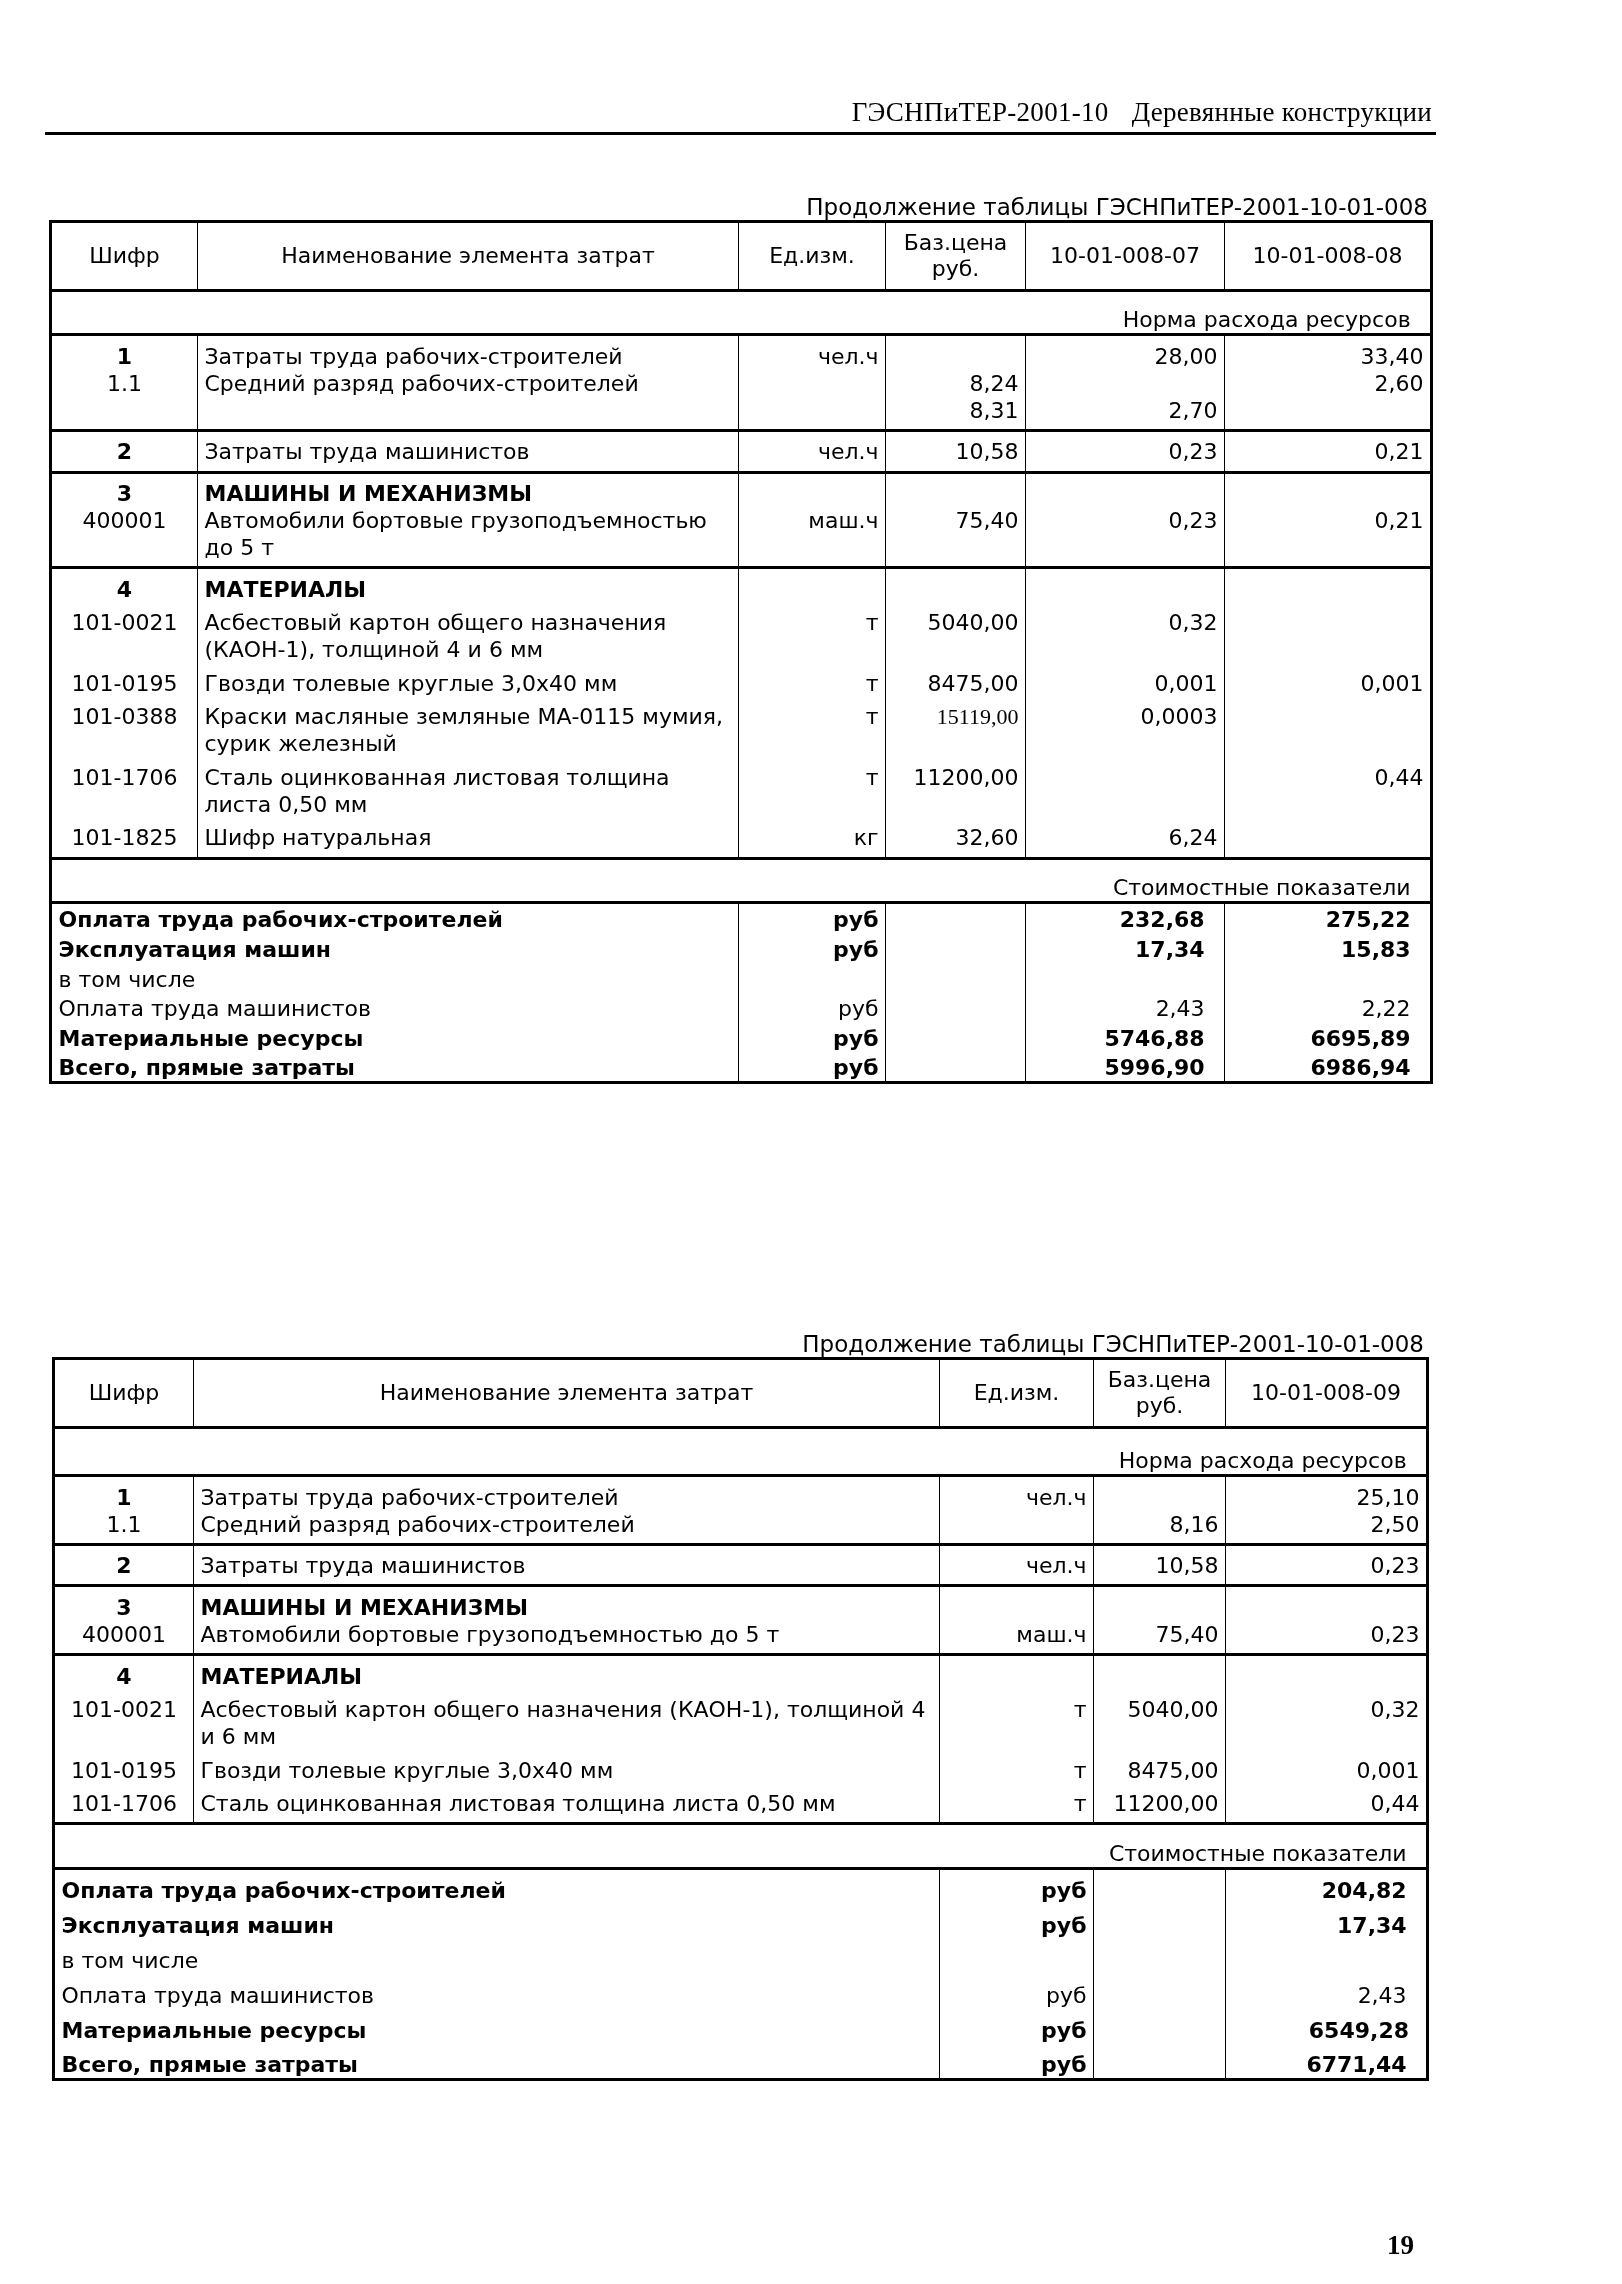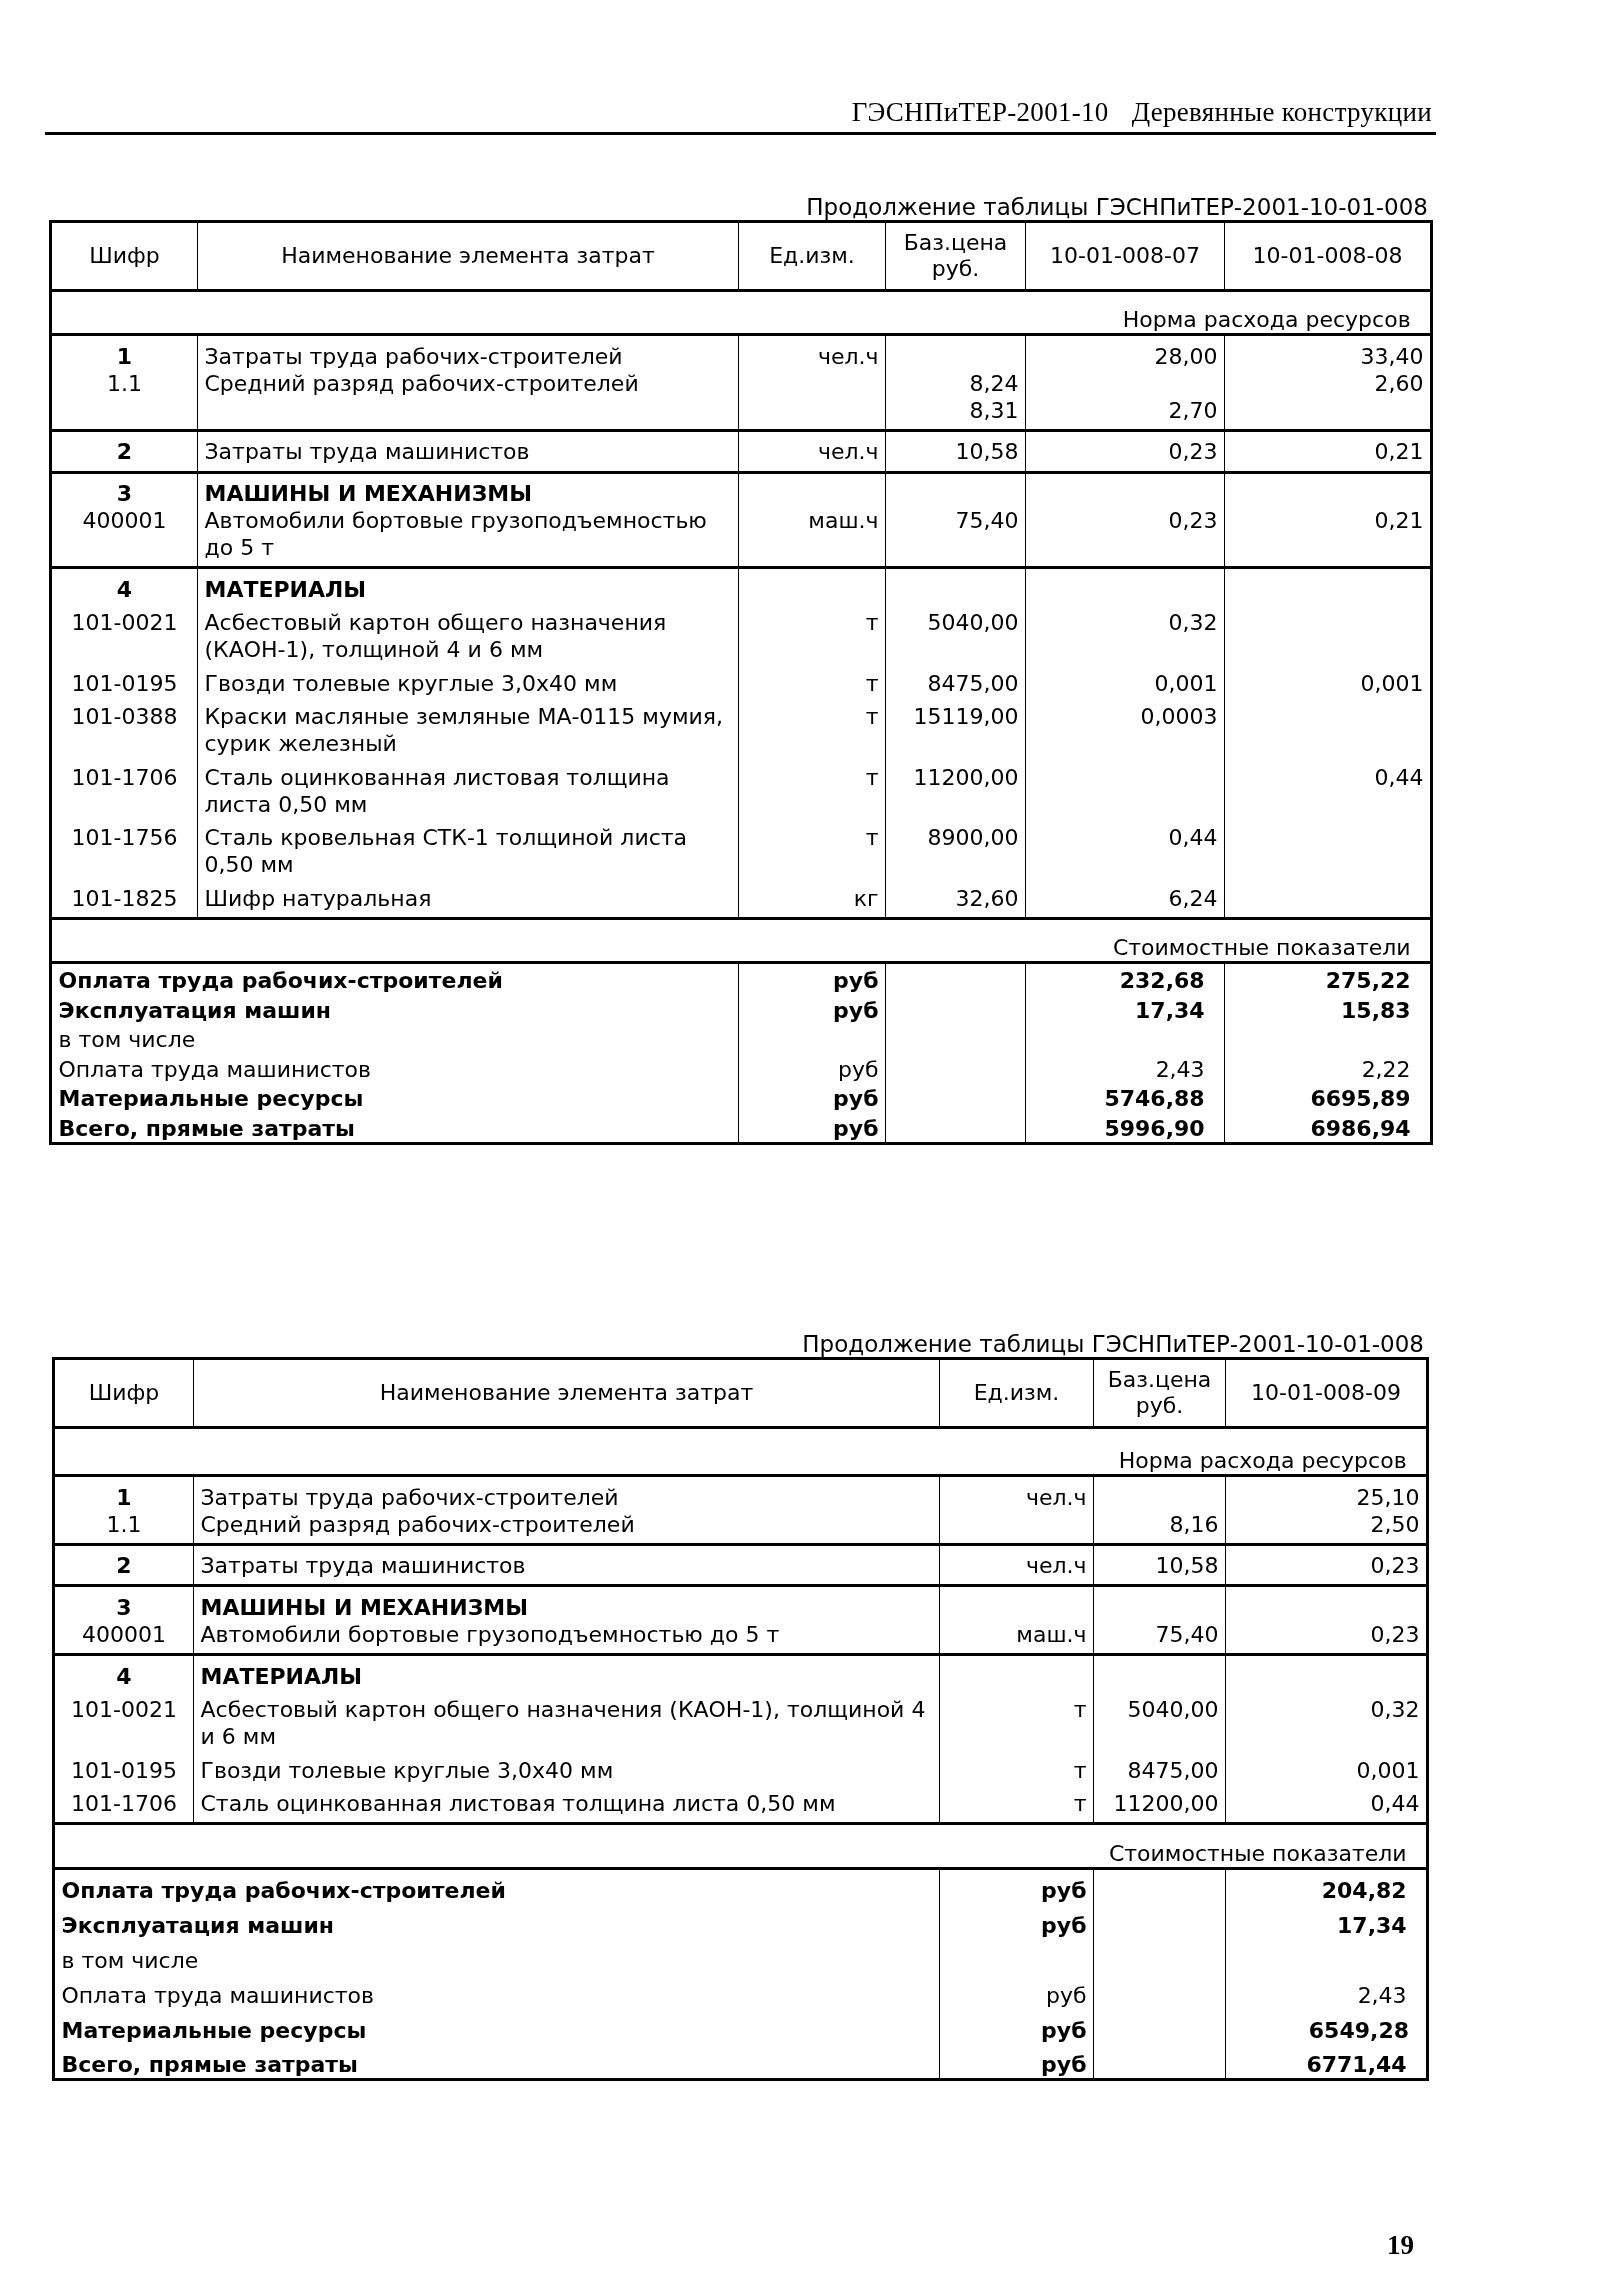--- a/index.html
+++ b/index.html
@@ -124,39 +124,31 @@
         <td style="padding-top: 6.5px;">Гвозди толевые круглые 3,0x40 мм</td>
         <td class="unit" style="padding-top: 6.5px;">т</td>
         <td class="num" style="padding-top: 6.5px;">8475,00</td>
         <td class="num" style="padding-top: 6.5px;">0,001</td>
         <td class="num" style="padding-top: 6.5px;">0,001</td>
       </tr>
       <tr>
         <td class="code" style="padding-top: 6.5px;">101-0388</td>
         <td style="padding-top: 6.5px;">Краски масляные земляные МА-0115 мумия, сурик железный</td>
         <td class="unit" style="padding-top: 6.5px;">т</td>
-        <td class="num" style="padding-top: 6.5px;">15119,00</td>
+        <td class="num" style="padding-top: 6.5px; font-family: Liberation Serif, serif;">15119,00</td>
         <td class="num" style="padding-top: 6.5px;">0,0003</td>
         <td class="num" style="padding-top: 6.5px;"></td>
       </tr>
       <tr>
         <td class="code" style="padding-top: 6.5px;">101-1706</td>
         <td style="padding-top: 6.5px;">Сталь оцинкованная листовая толщина листа 0,50 мм</td>
         <td class="unit" style="padding-top: 6.5px;">т</td>
         <td class="num" style="padding-top: 6.5px;">11200,00</td>
         <td class="num" style="padding-top: 6.5px;"></td>
         <td class="num" style="padding-top: 6.5px;">0,44</td>
-      </tr>
-      <tr>
-        <td class="code" style="padding-top: 6.5px;">101-1756</td>
-        <td style="padding-top: 6.5px;">Сталь кровельная СТК-1 толщиной листа 0,50 мм</td>
-        <td class="unit" style="padding-top: 6.5px;">т</td>
-        <td class="num" style="padding-top: 6.5px;">8900,00</td>
-        <td class="num" style="padding-top: 6.5px;">0,44</td>
-        <td class="num" style="padding-top: 6.5px;"></td>
       </tr>
       <tr class="thick-bottom pad-bottom">
         <td class="code" style="padding-top: 6.5px;">101-1825</td>
         <td style="padding-top: 6.5px;">Шифр натуральная</td>
         <td class="unit" style="padding-top: 6.5px;">кг</td>
         <td class="num" style="padding-top: 6.5px;">32,60</td>
         <td class="num" style="padding-top: 6.5px;">6,24</td>
         <td class="num" style="padding-top: 6.5px;"></td>
       </tr>
       <tr class="thick-bottom">

